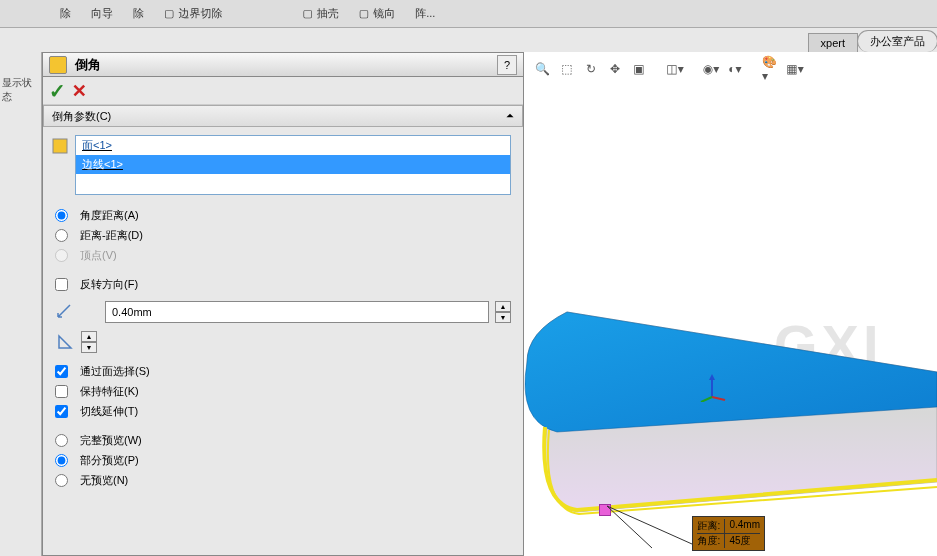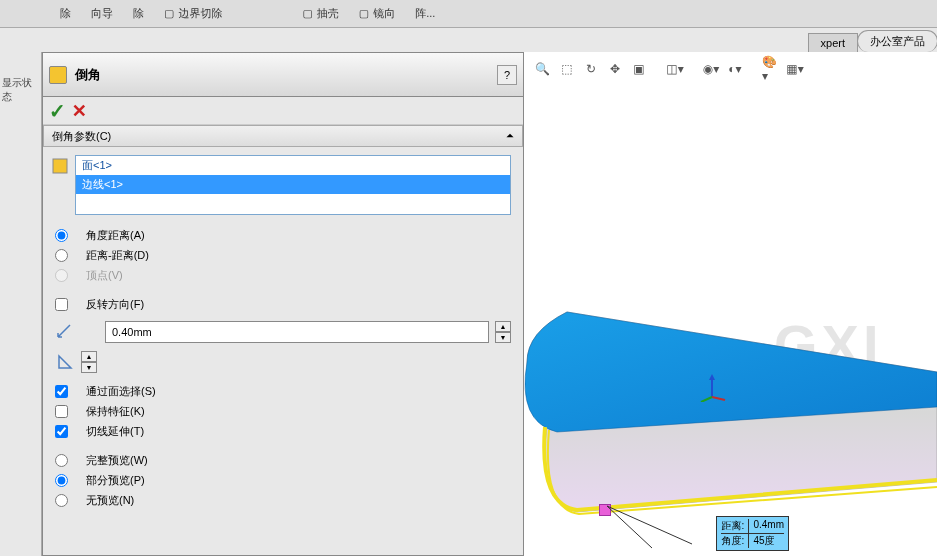--- a/index.html
+++ b/index.html
@@ -11,43 +11,43 @@
     .tab-strip { height: 24px; display: flex; align-items: flex-end; padding-left: 0; justify-content: flex-end; }
     .tab { padding: 3px 12px; font-size: 11px; background: #d5d5d5; border: 1px solid #999; border-bottom: none; margin-right: -1px; cursor: pointer; }
     .tab.active { background: #e8e8e8; border-radius: 11px; }
     
     .main-container { display: flex; height: calc(100% - 52px); }
     
     .tree-panel { width: 42px; background: #e8e8e8; border-right: 1px solid #aaa; padding: 4px 2px; }
     .tree-label { font-size: 10px; color: #444; writing-mode: horizontal-tb; }
     
     .property-panel { width: 482px; background: #e8e8e8; border: 1px solid #888; position: relative; }
-    .panel-header { height: 44px; background: linear-gradient(#f8f8f8, #d8d8d8); border-bottom: 1px solid #888; display: flex; align-items: center; padding: 0 6px; }
+    .panel-header { height: 24px; background: linear-gradient(#f8f8f8, #d8d8d8); border-bottom: 1px solid #888; display: flex; align-items: center; padding: 0 6px; }
     .panel-header-icon { width: 18px; height: 18px; background: #f4c430; border: 1px solid #888; border-radius: 2px; margin-right: 8px; }
     .panel-title { font-size: 13px; font-weight: bold; flex: 1; }
     .help-btn { width: 20px; height: 20px; border: 1px solid #999; background: #eee; font-size: 11px; text-align: center; line-height: 18px; cursor: pointer; }
     
     .panel-actions { height: 28px; display: flex; align-items: center; padding: 0 6px; gap: 6px; border-bottom: 1px solid #ccc; }
     .check-icon { color: #2a8a2a; font-size: 20px; font-weight: bold; cursor: pointer; }
     .x-icon { color: #cc2222; font-size: 18px; font-weight: bold; cursor: pointer; }
     
     .section-header { height: 22px; background: linear-gradient(#f0f0f0, #ddd); border: 1px solid #aaa; display: flex; align-items: center; padding: 0 8px; font-size: 11px; }
     .section-header .collapse { margin-left: auto; font-size: 10px; cursor: pointer; }
     
     .section-body { padding: 8px 12px; font-size: 11px; }
     
-    .selection-box { margin-left: 20px; }
+    .selection-box { margin-left: 20px; text-decoration: underline; }
     .sel-icon { float: left; width: 20px; height: 20px; margin-left: -24px; margin-top: 2px; }
     .sel-inner { border: 1px solid #7ba7d0; background: #fff; height: 60px; }
     .sel-item { padding: 2px 6px; font-size: 11px; }
     .sel-item.first { color: #1050a0; }
     .sel-item.selected { background: #3399ff; color: #fff; }
     
     .radio-group { margin: 12px 0; display: flex; flex-direction: column; gap: 3px; }
-    .radio-row, .check-row { display: flex; align-items: center; gap: 18px; font-size: 11px; padding: 1px 0; }
+    .radio-row, .check-row { display: flex; align-items: center; gap: 12px; font-size: 11px; padding: 1px 0; }
     .radio-row input, .check-row input { margin: 0; }
     .radio-row.disabled { color: #999; }
     
     .param-row { display: flex; align-items: center; gap: 6px; margin: 8px 0; }
     .param-icon { width: 20px; height: 20px; display: flex; align-items: center; justify-content: center; font-size: 12px; }
     .param-input { flex: 1; height: 22px; border: 1px solid #888; padding: 0 6px; font-size: 11px; margin-left: 24px; }
     .spinner { width: 16px; display: flex; flex-direction: column; }
     .spin-btn { height: 11px; border: 1px solid #888; background: #eee; font-size: 7px; text-align: center; line-height: 9px; cursor: pointer; }
     
     .check-group { margin: 10px 0; display: flex; flex-direction: column; gap: 3px; }
@@ -56,21 +56,21 @@
     .view-toolbar { position: absolute; top: 8px; left: 10px; display: flex; gap: 6px; z-index: 5; }
     .vt-icon { width: 18px; height: 18px; display: flex; align-items: center; justify-content: center; font-size: 12px; color: #555; cursor: pointer; }
     .vt-sep { width: 6px; }
     
     .model-3d { position: absolute; right: 0; top: 210px; width: 420px; height: 260px; }
     
     .watermark { position: absolute; top: 260px; left: 250px; font-size: 56px; font-weight: bold; color: rgba(180,180,180,0.35); letter-spacing: 4px; pointer-events: none; }
     .watermark-sub { position: absolute; top: 320px; left: 290px; font-size: 14px; color: rgba(180,180,180,0.4); letter-spacing: 2px; pointer-events: none; }
     
     .triad { position: absolute; right: 210px; top: 320px; width: 30px; height: 30px; }
-    .annotation-box { position: absolute; right: 148px; bottom: 5px; background: #7dd3fc; border: 1px solid #333; padding: 2px 4px; font-size: 10px; }
+    .annotation-box { position: absolute; right: 172px; bottom: 5px; background: #a16207; border: 1px solid #333; padding: 2px 4px; font-size: 10px; }
     .annotation-row { display: flex; }
     .annotation-label { min-width: 28px; border-right: 1px solid #333; padding-right: 4px; }
     .annotation-val { padding-left: 4px; }
     
     .pink-marker { position: absolute; width: 12px; height: 12px; background: #e85fd8; border: 1px solid #a030a0; }
   </style>
 </head>
 <body>
 
 <div class="top-ribbon">

